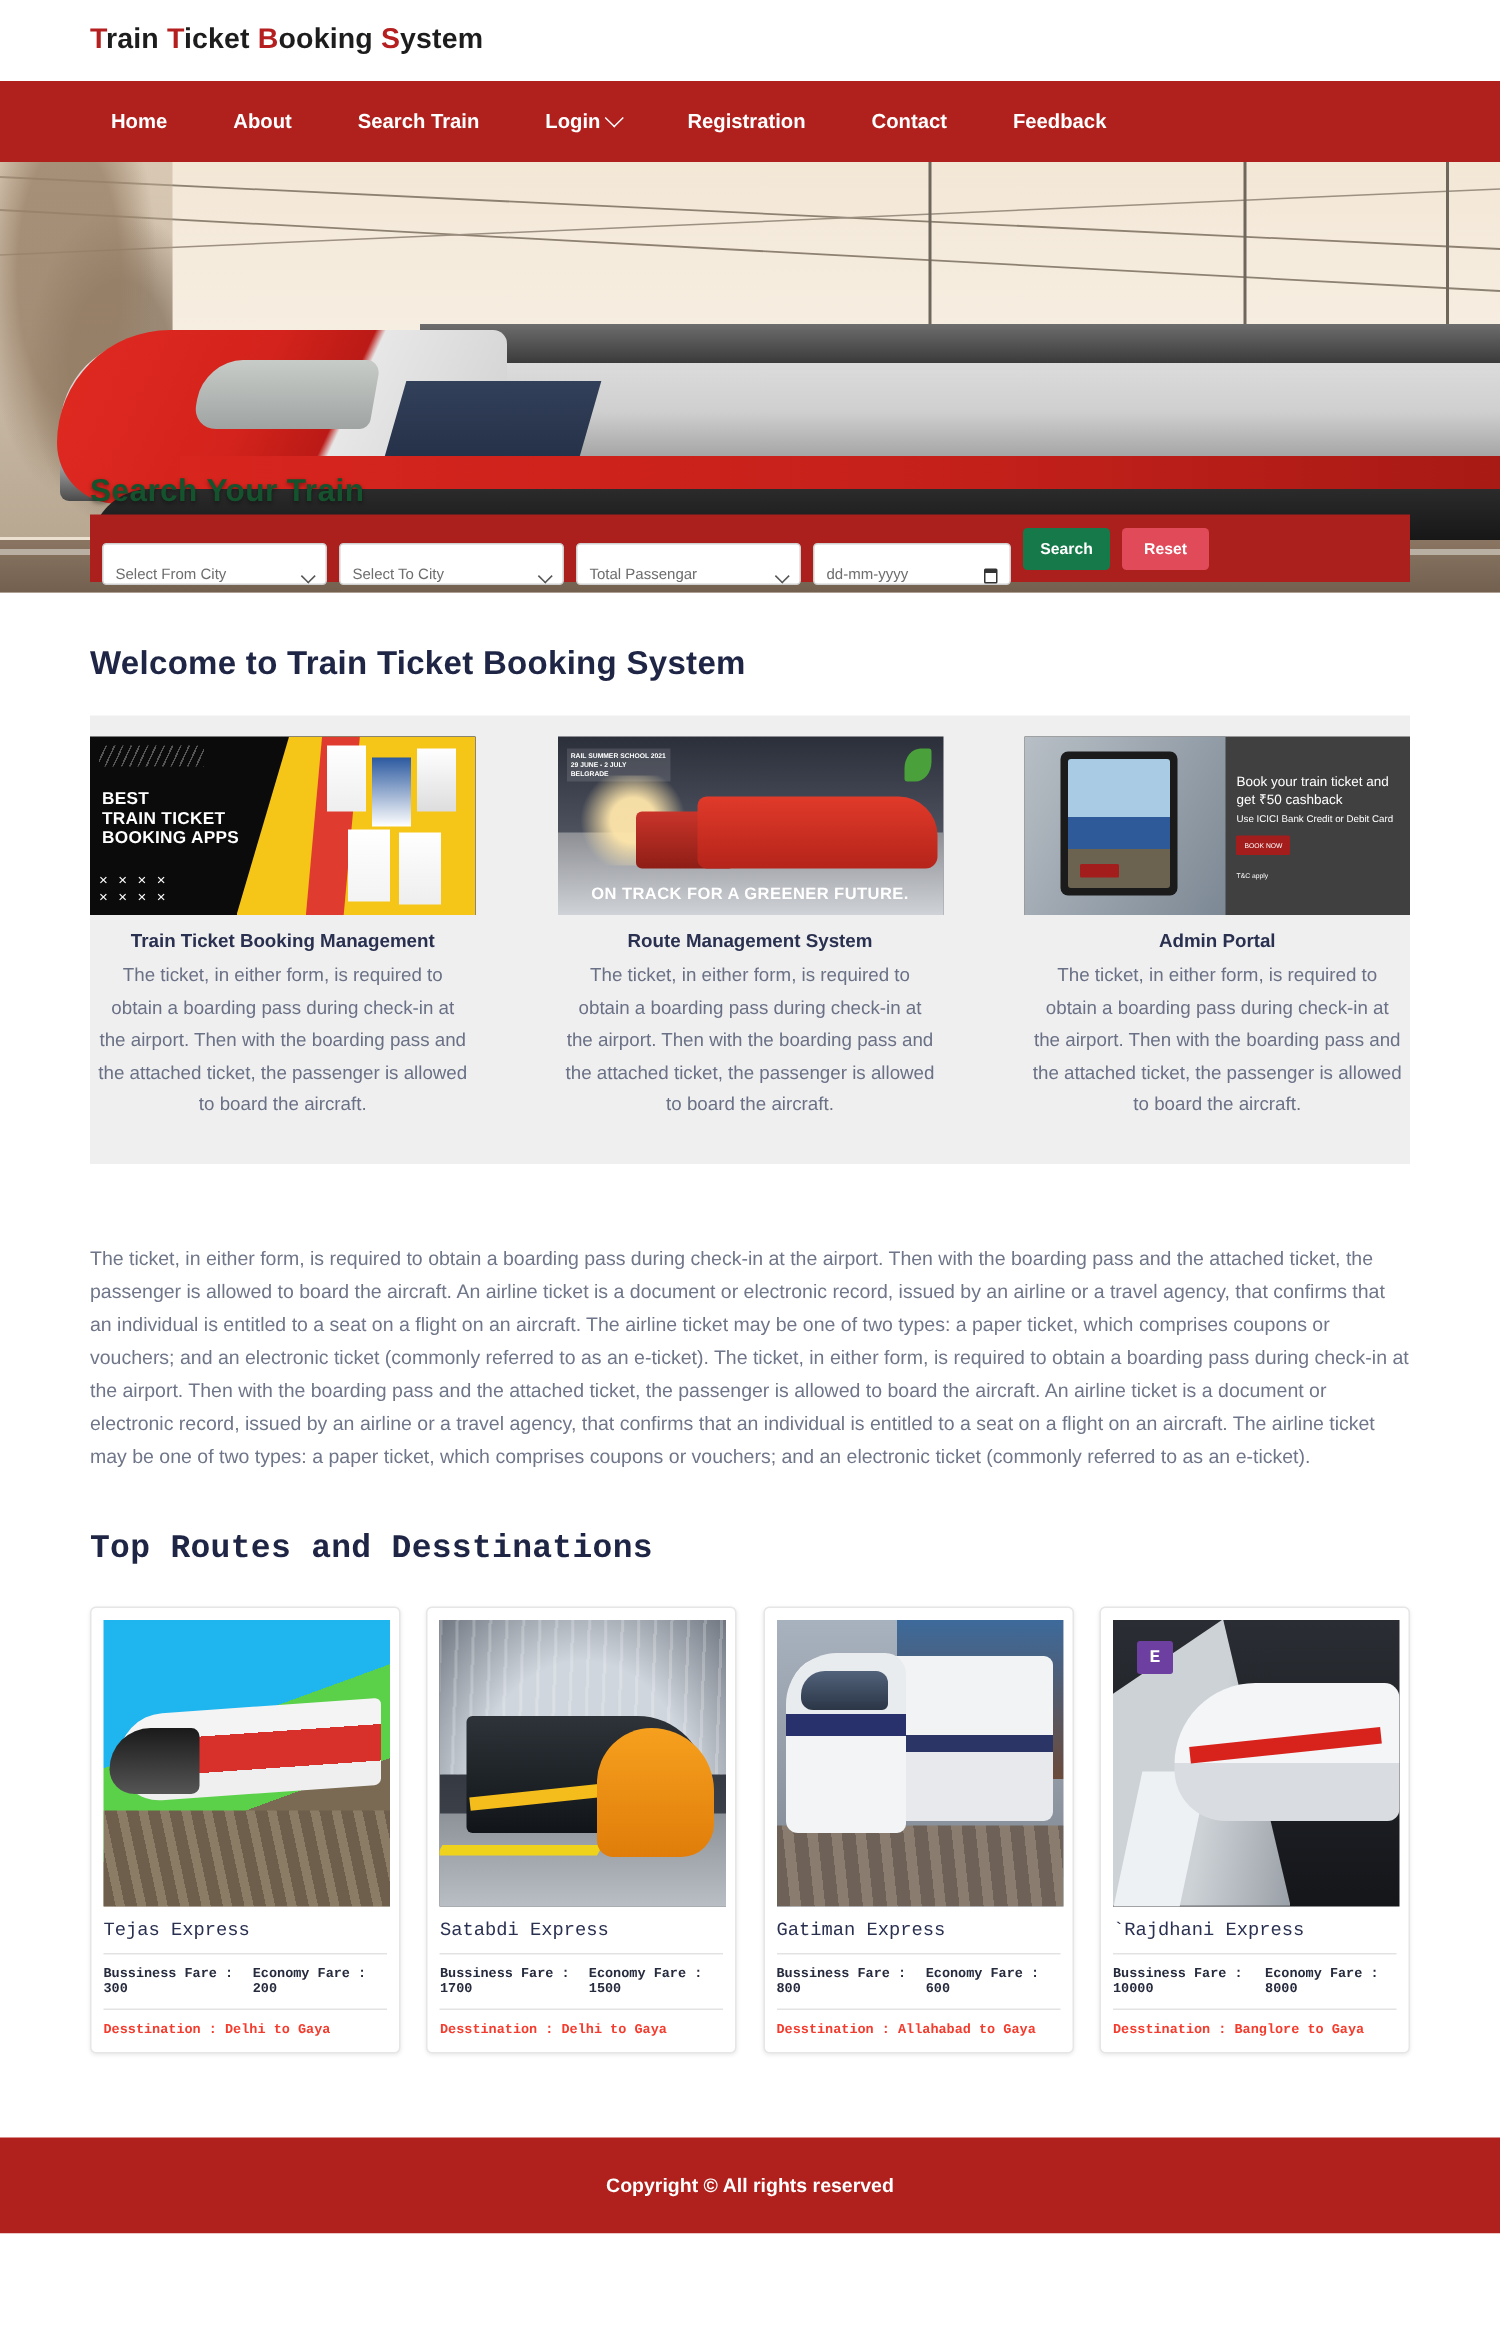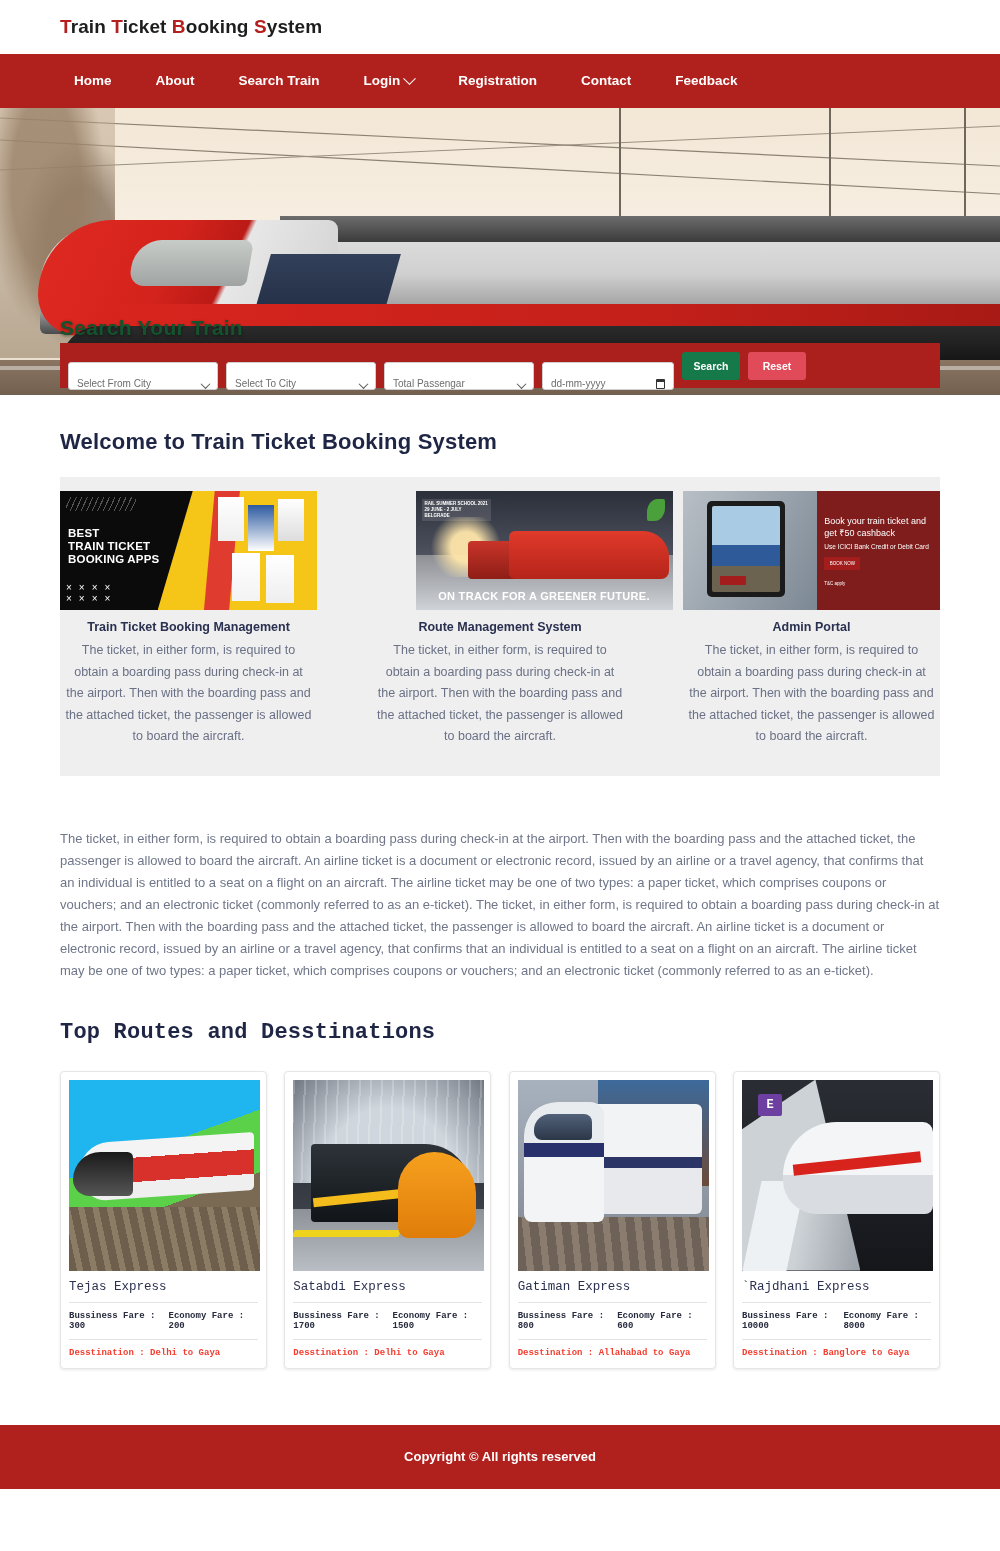--- a/index.html
+++ b/index.html
@@ -247,21 +247,21 @@
     position:absolute; right:4px; top:6px; width:95px; height:108px;
     background:
       linear-gradient(#fff,#eee) 0 0/26px 44px no-repeat,
       linear-gradient(#2c5aa0,#fff) 30px 8px/26px 46px no-repeat,
       linear-gradient(#fff,#ddd) 60px 2px/26px 42px no-repeat,
       linear-gradient(#fff,#f3f3f3) 14px 56px/28px 48px no-repeat,
       linear-gradient(#fff,#eee) 48px 58px/28px 48px no-repeat;
   }
 
   
-  .th2 { background: linear-gradient(#2b2f3a, #6a6f7d); margin-left: 44px; }
+  .th2 { background: linear-gradient(#2b2f3a, #6a6f7d); }
   .th2 .platform {
     position:absolute; left:0; bottom:0; width:100%; height:46%;
     background: linear-gradient(#8d8f94,#cfd2d6);
   }
   .th2 .glow {
     position:absolute; left:4%; top:22%; width:80px; height:60px;
     background: radial-gradient(circle, rgba(255,230,170,.95) 0 30%, rgba(255,200,120,0) 70%);
   }
   .th2 .train {
     position:absolute; right:4px; top:34%; width:160px; height:48px;
@@ -289,21 +289,21 @@
     text-align:center; color:#fff; font-weight:800; font-size:11px;
     letter-spacing:.3px;
   }
   .th2 .tag {
     position:absolute; left:6px; top:8px;
     color:#fff; font-size:4.5px; line-height:6px; font-weight:700;
     background: rgba(255,255,255,.12); padding:2px 3px;
   }
 
   
-  .th3 { background:#7f1d1d;text-decoration:underline; }
+  .th3 { background:#404040;text-decoration:underline; }
   .th3 .photo {
     position:absolute; left:0; top:0; width:52%; height:100%;
     background: linear-gradient(120deg,#b8bfc6,#7c8894);
   }
   .th3 .tablet {
     position:absolute; left:24px; top:10px; width:78px; height:96px;
     background:#1b1b1b; border-radius:5px;
     padding:5px;
   }
   .th3 .screen {

